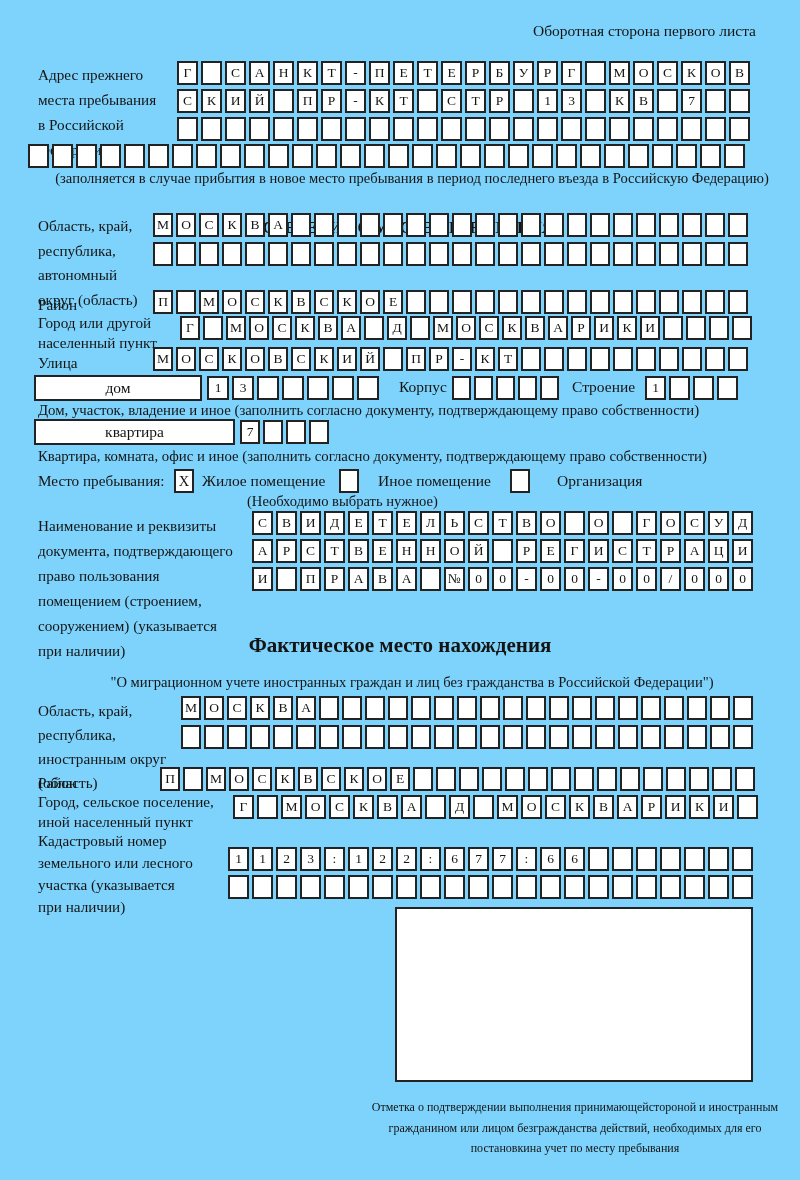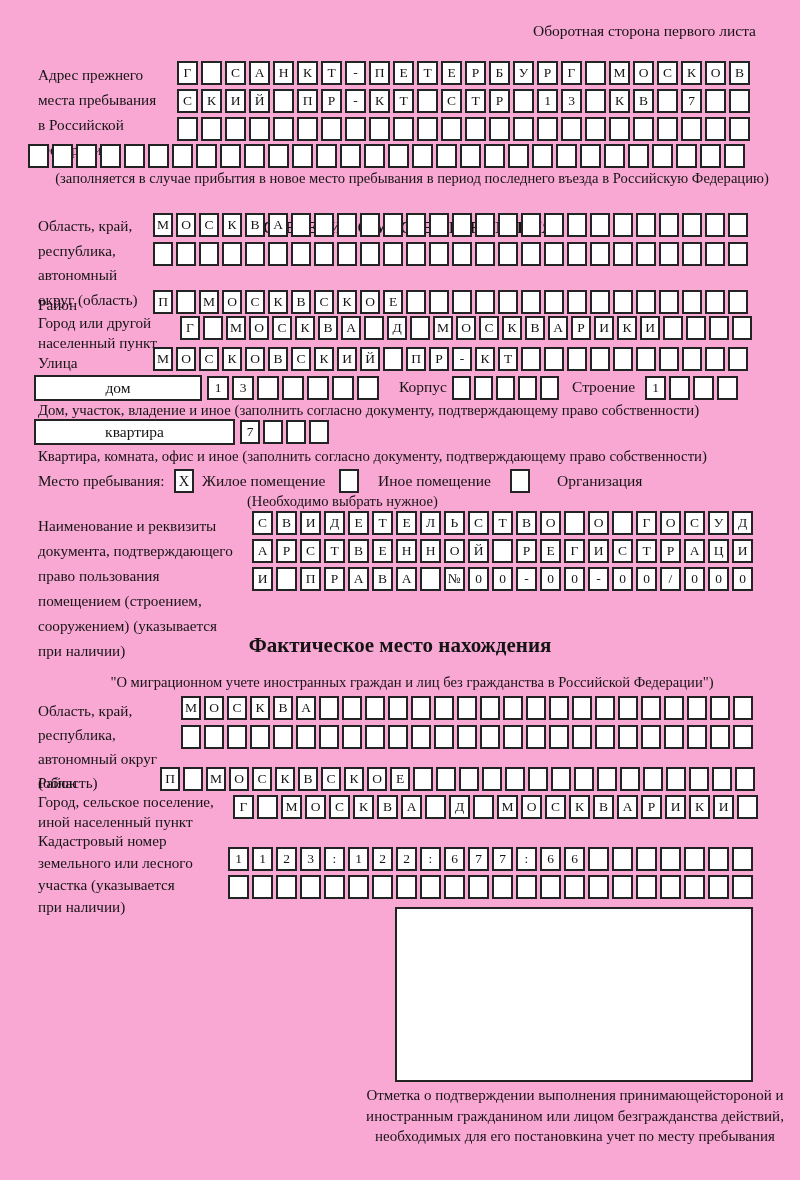--- a/index.html
+++ b/index.html
@@ -1,35 +1,35 @@
 <!DOCTYPE html>
 <html><head>
 <meta charset="utf-8">
 <style>
   html,body{margin:0;padding:0;background:#fff;}
-  .page{position:relative;width:800px;height:1180px;background:#f9a8d4;
+  .page{position:relative;width:800px;height:1180px;background:#7dd3fc;
         font-family:"Liberation Serif","DejaVu Serif",serif;color:#141414;overflow:hidden;}
   .hdr{position:absolute;top:22px;right:44px;font-size:15.5px;white-space:nowrap;}
   .lbl{position:absolute;font-size:15.2px;line-height:24px;white-space:nowrap;}
   .lbl .line{display:block;}
   .cellrow{position:absolute;display:flex;gap:3px;--cw:21px;--ch:24px;}
   .cell{width:var(--cw);height:var(--ch);flex:none;border:2px solid #232323;box-sizing:border-box;
         display:flex;align-items:center;justify-content:center;font-size:13.5px;background:#fff;}
   .center{position:absolute;left:0;width:100%;text-align:center;}
   .note{font-size:14.6px;margin-left:12px;}
   .title{font-weight:bold;font-size:16px;margin-top:29px;}
   .title2{font-weight:bold;font-size:21px;}
   .bigbox{position:absolute;border:2px solid #232323;box-sizing:border-box;background:#fff;
           display:flex;align-items:center;justify-content:center;font-size:15.5px;}
   .inline-lbl{position:absolute;font-size:15.5px;white-space:nowrap;}
   .checkbox{position:absolute;width:20px;height:24px;border:2px solid #232323;box-sizing:border-box;
             display:flex;align-items:center;justify-content:center;font-size:14.5px;background:#fff;}
   .caption{position:absolute;font-size:14.8px;white-space:nowrap;}
   .stamp{position:absolute;border:2px solid #232323;box-sizing:border-box;background:#fff;}
-  .stampcap{position:absolute;text-align:center;font-size:15px;line-height:20.5px;}
+  .stampcap{position:absolute;text-align:center;font-size:12px;line-height:20.5px;margin-top:12px;}
 </style>
 </head>
 <body>
 
 <div class="page">
 
   <div class="hdr">Оборотная сторона первого листа</div>
 
   <div class="lbl" style="left:38px;top:62px;line-height:25px">
       <span class="line">Адрес прежнего</span>
@@ -428,21 +428,21 @@
       <span class="cell">0</span>
       <span class="cell">0</span>
     </div>
 
   <div class="center title2" style="top:633px">Фактическое место нахождения</div>
   <div class="center note" style="top:674px">"О миграционном учете иностранных граждан и лиц без гражданства в Российской Федерации")</div>
 
   <div class="lbl" style="left:38px;top:699px;line-height:24px">
       <span class="line">Область, край,</span>
       <span class="line">республика,</span>
-      <span class="line">автономный округ</span>
+      <span class="line">иностранным округ</span>
       <span class="line">(область)</span>
     </div>
   <div class="cellrow" style="left:181px;top:696px;--cw:20px">
       <span class="cell">М</span>
       <span class="cell">О</span>
       <span class="cell">С</span>
       <span class="cell">К</span>
       <span class="cell">В</span>
       <span class="cell">А</span>
       <span class="cell"></span>

